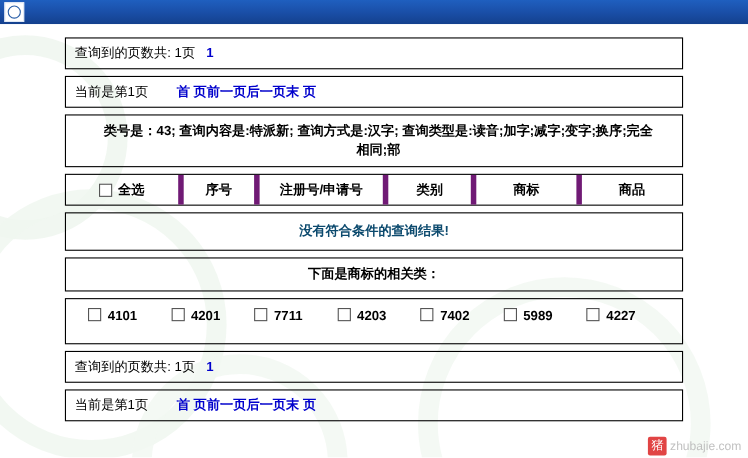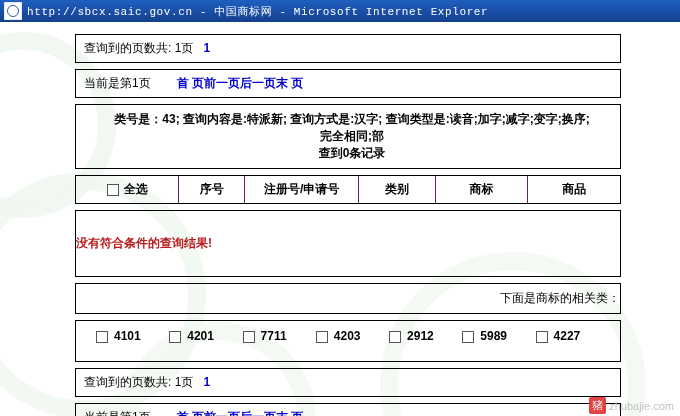--- a/index.html
+++ b/index.html
@@ -82,21 +82,20 @@
     margin: 0 auto;
     padding-top: 12px;
     font-size: 12px;
     color: #000000;
   }
   .box {
     border: 1px solid #000000;
     box-sizing: border-box;
     background: transparent;
     margin-bottom: 6px;
-    margin-left: 16px;
   }
   .row-pad {
     padding: 5px 8px;
   }
   .link {
     color: #0000cc;
     text-decoration: none;
     cursor: pointer;
   }
   .bold { font-weight: bold; }
@@ -119,21 +118,21 @@
   }
   .info .l2 { display: block; }
 
   
   .htable {
     width: 100%;
     border-collapse: collapse;
     table-layout: fixed;
   }
   .htable td {
-    border-right: 1px solid #701a75;
+    border-right: 5px solid #701a75;
     padding: 5px 0;
     text-align: center;
     font-weight: bold;
     font-size: 12px;
   }
   .htable td:last-child { border-right: none; }
   .sel-cell {
     display: flex;
     align-items: center;
     justify-content: center;
@@ -142,39 +141,40 @@
   .cb {
     width: 12px;
     height: 12px;
     border: 1px solid #555;
     background: #ffffff;
     display: inline-block;
     box-sizing: border-box;
     flex: none;
   }
   .noresult {
-    color: #b91c1c;
-    padding: 24px 0;
+    text-align: center;
+    color: #0c4a6e;
+    padding: 8px 0;
     font-weight: bold;
   }
   .subhead {
-    text-align: right;
+    text-align: center;
     padding: 6px 0;
-    font-weight: normal;
+    font-weight: bold;
   }
   
   .cls-wrap { padding: 8px 14px 10px 14px; }
   .cls-row {
     display: flex;
     margin-bottom: 8px;
   }
   .cls-item {
     width: 14.2%;
     display: flex;
-    align-items: flex-end;
+    align-items: flex-start;
     gap: 6px;
     font-weight: bold;
     padding-left: 6px;
     box-sizing: border-box;
   }
   
   .site-wm {
     position: absolute;
     right: 6px;
     bottom: 2px;
@@ -198,21 +198,20 @@
     font-family: Liberation Sans, sans-serif;
   }
 </style>
 </head>
 <body>
 
 <div id="app">
 
   <div class="titlebar">
     <div class="title-icon"></div>
-    <div class="title-text">http://sbcx.saic.gov.cn - 中国商标网 - Microsoft Internet Explorer</div>
   </div>
 
   <div class="page">
     <div class="wm wm1"></div>
     <div class="wm wm2"></div>
     <div class="wm wm3"></div>
     <div class="wm wm4"></div>
 
     <div class="content">
 
@@ -228,21 +227,20 @@
         <span class="nav-links">
           <a class="link">首 页</a>
           <a class="link">前一页</a>
           <a class="link">后一页</a>
           <a class="link">末 页</a>
         </span>
       </div>
 
       <div class="box info">
         <span>类号是：43; 查询内容是:特派新; 查询方式是:汉字; 查询类型是:读音;加字;减字;变字;换序;完全相同;部</span>
-        <span class="l2">查到0条记录</span>
       </div>
 
       <div class="box">
         <table class="htable">
           <tbody>
               <tr>
             <td style="width:19%">
               <span class="sel-cell">
                 <span class="cb"></span>
                 <span>全选</span>
@@ -277,21 +275,21 @@
           <span class="cls-item">
               <span class="cb"></span>
               <span>7711</span>
             </span>
           <span class="cls-item">
               <span class="cb"></span>
               <span>4203</span>
             </span>
           <span class="cls-item">
               <span class="cb"></span>
-              <span>2912</span>
+              <span>7402</span>
             </span>
           <span class="cls-item">
               <span class="cb"></span>
               <span>5989</span>
             </span>
           <span class="cls-item">
               <span class="cb"></span>
               <span>4227</span>
             </span>
         </div>

